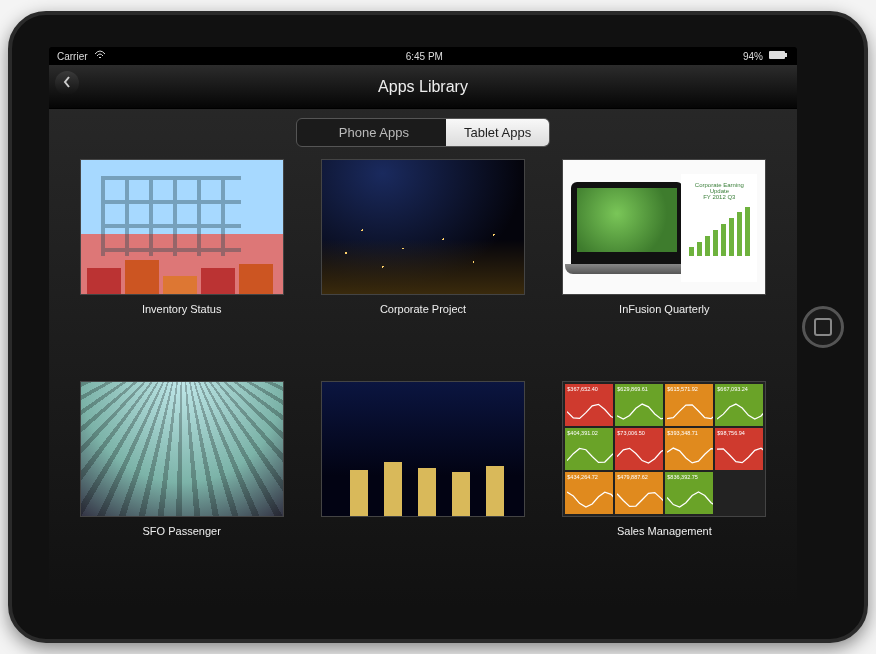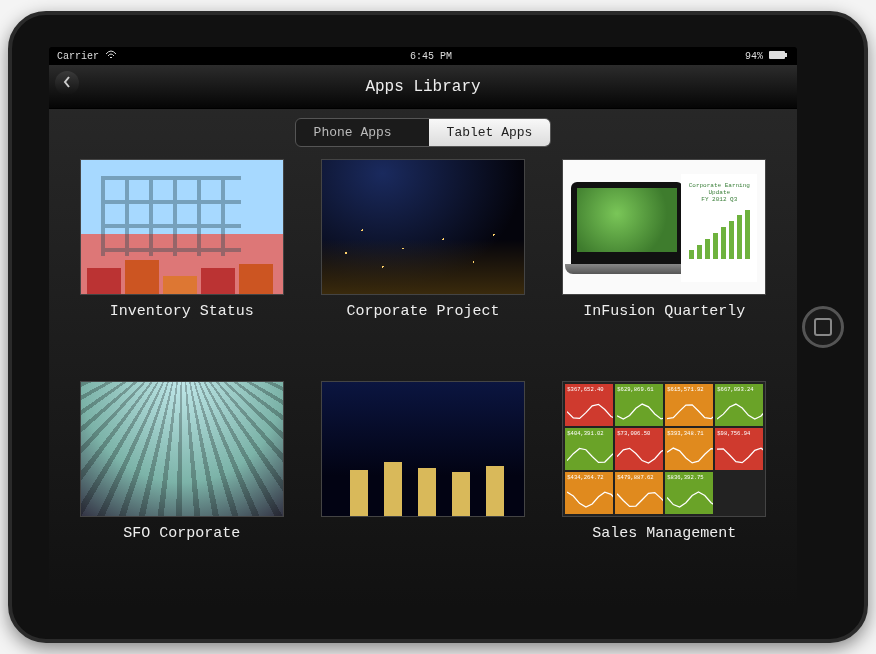--- a/index.html
+++ b/index.html
@@ -48,21 +48,20 @@
     }
     .screen {
       width: 748px;
       height: 560px;
       background: linear-gradient(#2a2a2a,#111);
       border-radius: 2px;
       margin-left: -30px;
       overflow: hidden;
       display: flex;
       flex-direction: column;
-      font-family: Liberation Mono, monospace;
     }
     .status-bar {
       height: 18px;
       background: #000;
       color: #ddd;
       font-size: 10px;
       display: flex;
       align-items: center;
       padding: 0 8px;
       justify-content: space-between;
@@ -99,20 +98,21 @@
       display: flex;
       align-items: center;
       justify-content: center;
     }
     .segment {
       display: flex;
       border: 1px solid #555;
       border-radius: 6px;
       overflow: hidden;
       background: #1b1b1b;
+      padding-left: 24px;
     }
     .segment-item {
       padding: 6px 18px;
       color: #bbb;
       font-size: 13px;
       cursor: pointer;
     }
     .segment-item.active {
       background: linear-gradient(#f8f8f8,#dcdcdc);
       color: #222;
@@ -135,21 +135,21 @@
     .app-thumb {
       width: 204px;
       height: 136px;
       border: 1px solid #444;
       background: #222;
       position: relative;
       overflow: hidden;
     }
     .app-label {
       color: #eee;
-      font-size: 15px;
+      font-size: 11px;
       font-weight: 300;
       text-align: left;
     }
     
     .thumb-port {
       background: linear-gradient(#a7d9ff 55%, #d77 55%);
     }
     .thumb-port::before {
       content:"";position:absolute;left:20px;top:16px;width:140px;height:80px;
       background:linear-gradient(90deg,#2d4c56 4px,transparent 4px) repeat-x,
@@ -304,21 +304,21 @@
               <span style="height:88%"></span>
                 <span style="height:98%"></span>
             </div>
           </div>
         </div>
         <div class="app-label">InFusion Quarterly</div>
       </div>
 
       <div class="app-card">
         <div class="app-thumb thumb-arch"></div>
-        <div class="app-label">SFO Corporate</div>
+        <div class="app-label">SFO Passenger</div>
       </div>
 
       <div class="app-card">
         <div class="app-thumb thumb-nuclear"></div>
       </div>
 
       <div class="app-card">
         <div class="app-thumb thumb-dashboard" id="dashboard-thumb">
             <div class="tile" style="background: rgb(207, 58, 46);">$367,652.40<svg viewBox="0 0 40 20">
                 <polyline points="0,10 5,15.048825908847379 10,15.45578456095409 15,10.846720048359202 20,5.459185028152431 25,4.2464543520211695 30,8.323507010806445 35,13.941919592312734 40,15.93614947974029" fill="none" stroke="#fff" stroke-width="1"></polyline>

